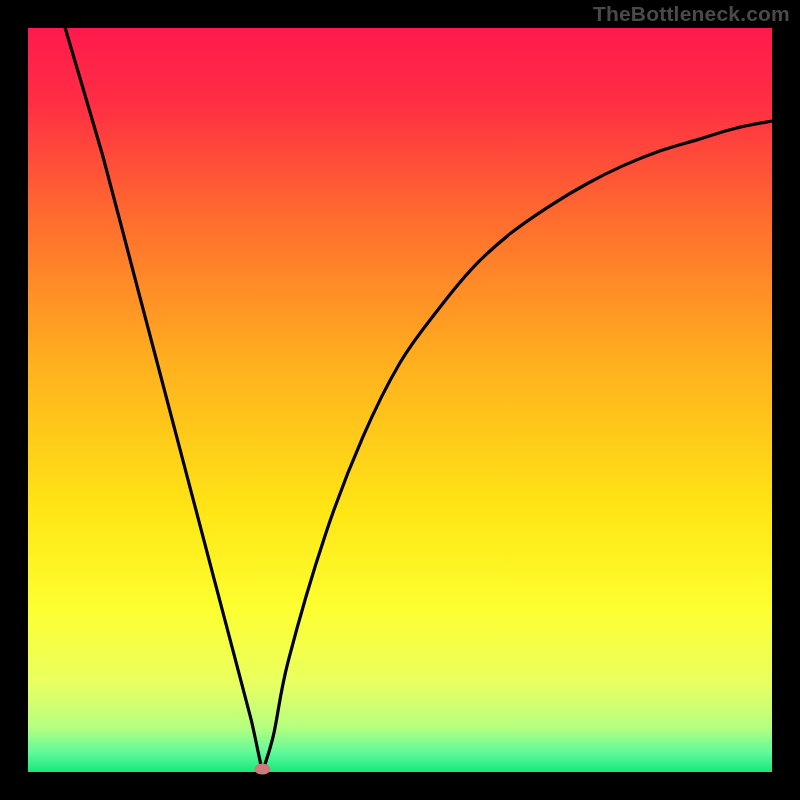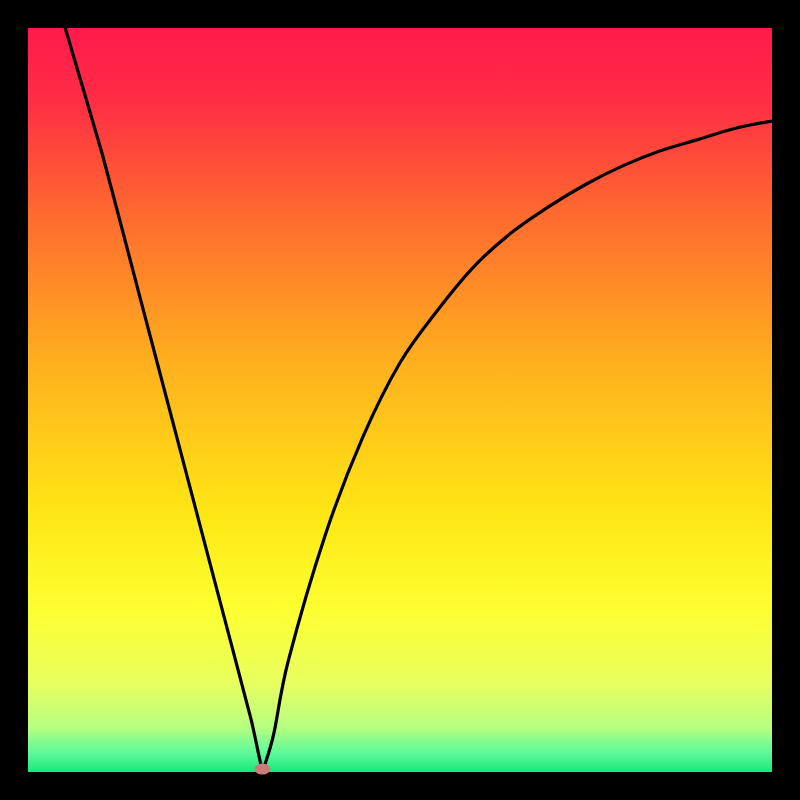--- a/index.html
+++ b/index.html
@@ -28,20 +28,21 @@
     z-index: 10;
   }
   svg {
     display: block;
   }
 </style>
 </head>
 <body>
 
 <div class="frame">
+  <div class="watermark">TheBottleneck.com</div>
 
   <svg id="chart-svg" width="800" height="800" viewBox="0 0 800 800">
     <defs>
       <linearGradient id="bg-grad" x1="0" y1="0" x2="0" y2="1">
           <stop offset="0%" stop-color="#ff1a4d"></stop>
           <stop offset="10%" stop-color="#ff2e44"></stop>
           <stop offset="25%" stop-color="#ff6a2f"></stop>
           <stop offset="45%" stop-color="#ffb01e"></stop>
           <stop offset="65%" stop-color="#ffe615"></stop>
           <stop offset="78%" stop-color="#fdff30"></stop>

